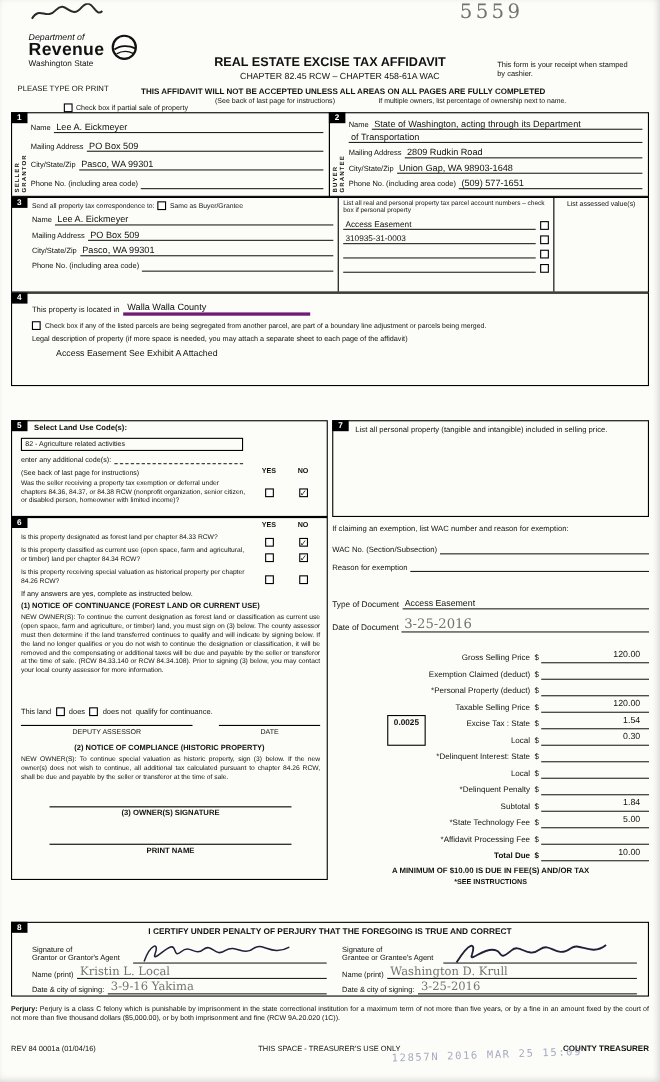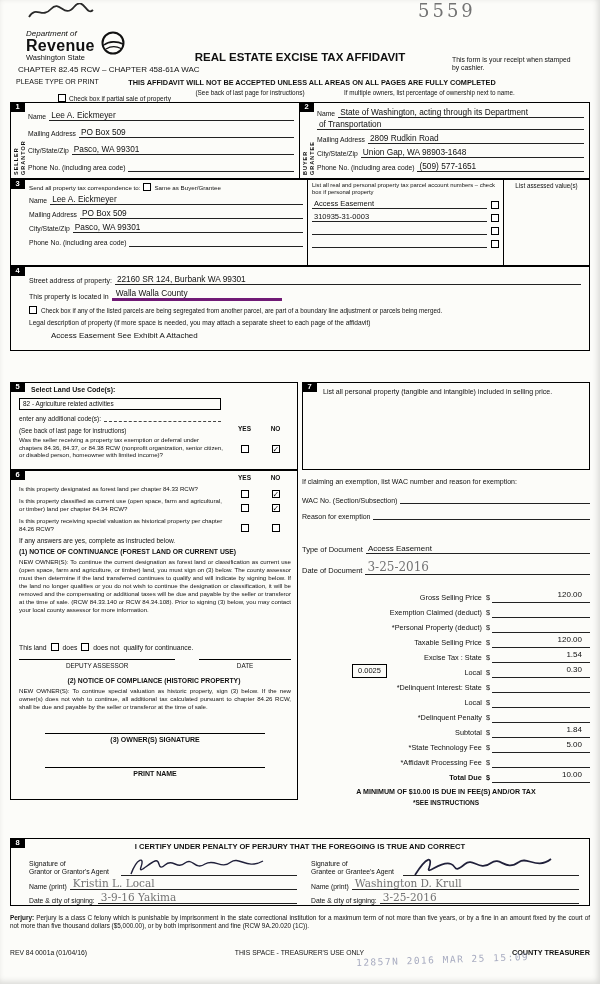--- a/index.html
+++ b/index.html
@@ -14,21 +14,21 @@
   .badge{position:absolute;top:-1px;left:-1px;width:15px;height:10px;background:#000;color:#fff;
          font-size:7.5px;font-weight:bold;text-align:center;line-height:10px;}
   
   .scribble{position:absolute;left:26px;top:3px;}
   .stampnum{position:absolute;left:418px;top:0px;font-size:18px;letter-spacing:3px;}
   .logo{position:absolute;left:26px;top:29px;display:flex;gap:5px;}
   .logo-dept{font-style:italic;font-size:8px;}
   .logo-name{font-weight:bold;font-size:16px;line-height:15px;letter-spacing:.3px;}
   .logo-state{font-size:7.5px;}
   .title{position:absolute;left:0;top:51px;width:100%;text-align:center;font-weight:bold;font-size:11.5px;}
-  .subtitle{position:absolute;left:0;top:65px;width:100%;text-align:left;font-size:8px;padding-left:18px;}
+  .subtitle{position:absolute;left:0;top:65px;width:100%;text-align:center;font-size:8px;padding-left:18px;}
   .receipt{position:absolute;left:452px;top:56px;width:125px;font-size:6.8px;line-height:8px;text-align:left;}
   .typeprint{position:absolute;left:16px;top:78px;font-size:7px;}
   .warning{position:absolute;left:0;top:78px;width:100%;text-align:center;font-weight:bold;font-size:7.3px;padding-left:24px;}
   .seeback{position:absolute;left:140px;top:89px;width:220px;text-align:center;font-size:6.4px;}
   .multi{position:absolute;left:344px;top:89px;font-size:6.3px;}
   .partial{position:absolute;left:58px;top:94px;font-size:6.5px;display:flex;gap:3px;align-items:center;}
   
   .box1{left:10px;top:102px;width:290px;height:77px;}
   .box2{left:299px;top:102px;width:291px;height:77px;}
   .vwrap{position:absolute;left:1px;top:8px;bottom:3px;width:15px;display:flex;justify-content:center;gap:1px;}
@@ -85,22 +85,22 @@
   .box7{left:302px;top:382px;width:288px;height:88px;}
   .s7text{position:absolute;left:20px;top:4px;width:258px;font-size:7px;line-height:9px;}
   .rcol{position:absolute;left:302px;top:470px;width:288px;height:345px;}
   .rline{position:absolute;left:0;display:flex;align-items:flex-end;font-size:7px;width:100%;}
   .rline .uline{flex:1;border-bottom:1px solid #222;min-height:10px;margin-left:3px;padding:0 2px;font-size:8px;}
   .money{position:absolute;left:0;top:118px;width:100%;}
   .mrow{display:flex;align-items:flex-end;justify-content:flex-end;height:15px;font-size:7.3px;}
   .mlabel{text-align:right;padding-bottom:1px;white-space:pre;}
   .mline{width:98px;flex:none;border-bottom:1px solid #222;text-align:right;font-size:8px;
          padding:0 8px 2px 0;min-height:11px;line-height:11px;margin-left:2px;}
-  .ratebox{border:1px solid #000;font-size:7.5px;padding:0 5px;line-height:12px;height:14px;
-           margin-right:auto;margin-left:50px;}
+  .ratebox{border:1px solid #000;font-size:7.5px;padding:0 5px;line-height:12px;height:28px;
+           margin-right:auto;margin-left:50px;font-weight:bold;}
   .minimum{position:absolute;left:0;top:318px;width:100%;text-align:center;font-weight:bold;font-size:7.1px;}
   .seeinstr{position:absolute;left:0;top:329px;width:100%;text-align:center;font-weight:bold;font-size:6.5px;}
   
   .box8{left:10px;top:838px;width:580px;height:68px;}
   .certify{position:absolute;left:0;top:3px;width:100%;text-align:center;font-weight:bold;font-size:7.6px;}
   .gcol{position:absolute;top:15px;width:268px;}
   .g1{left:18px;} .g2{left:300px;}
   .sigrow{display:flex;align-items:flex-end;}
   .siglabel{font-size:6.8px;line-height:8px;width:92px;flex:none;}
   .sigline{flex:1;border-bottom:1px solid #222;position:relative;height:22px;}
@@ -249,24 +249,20 @@
         </div>
     </div>
     <div class="s3c">
       <span>List assessed value(s)</span>
     </div>
   </div>
 
   <div class="sec box4">
     <div class="badge">4</div>
     <div class="r4">
-        <span class="flabel">Street address of property:</span>
-      <span class="fv">22160 SR 124, Burbank WA 99301</span>
-      </div>
-    <div class="r4">
         <span class="flabel">This property is located in</span>
       <span class="locval">Walla Walla County</span>
       </div>
     <div class="r43">
       <span class="cb"></span>
       <span>Check box if any of the listed parcels are being segregated from another parcel, are part of a boundary line adjustment or parcels being merged.</span>
     </div>
     <div class="r44">Legal description of property (if more space is needed, you may attach a separate sheet to each page of the affidavit)</div>
     <div class="r45">Access Easement See Exhibit A Attached</div>
   </div>

